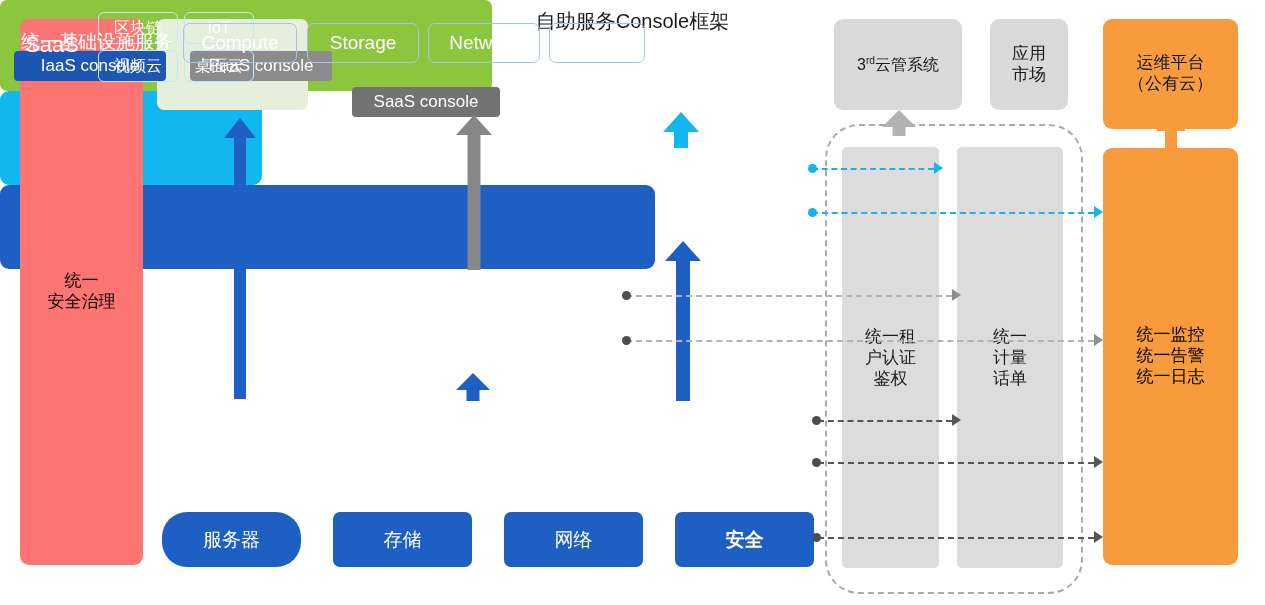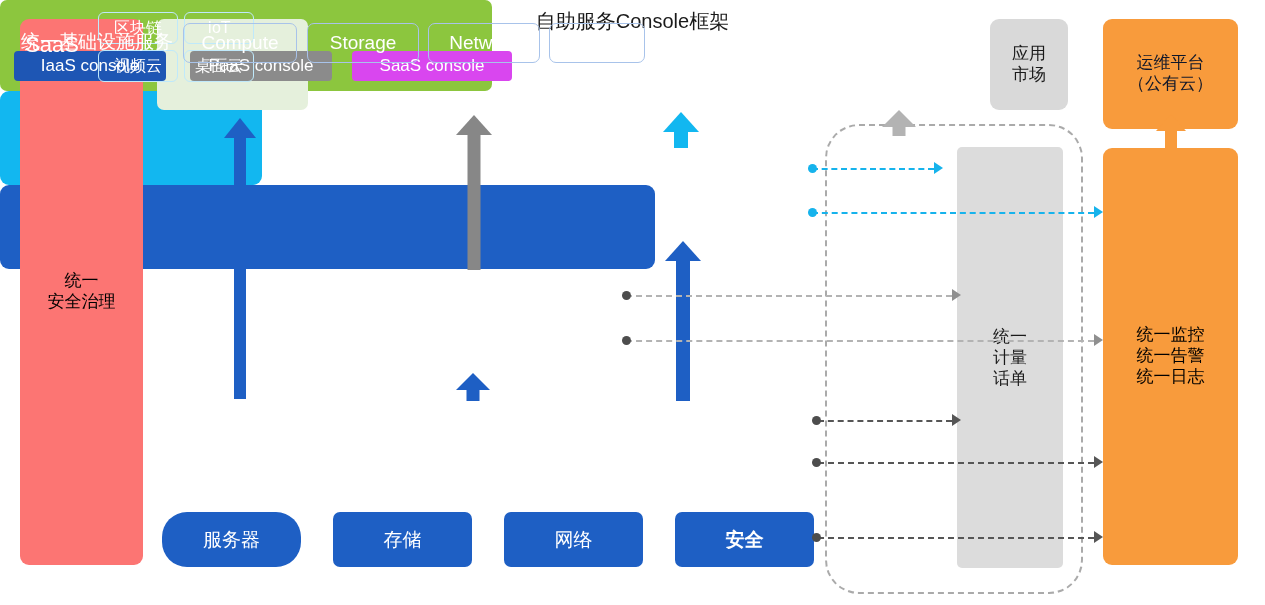--- a/index.html
+++ b/index.html
@@ -19,21 +19,21 @@
 
   
   #console-frame{left:322px;top:19px;width:492px;height:91px;border-radius:7px;
       background:#8cc63e;display:block;}
   #console-title{position:absolute;left:0;top:8px;width:100%;text-align:center;
       font-size:20px;color:#1a1a1a;}
   .console-pill{position:absolute;top:51px;height:30px;border-radius:4px;
       display:flex;align-items:center;justify-content:center;color:#fff;font-size:17px;}
   #console-pill-iaas{left:14px;width:152px;background:#1e56b4;}
   #console-pill-paas{left:190px;width:142px;background:#8b8b8b;}
-  #console-pill-saas{left:352px;width:160px;background:#d946ef;}
+  #console-pill-saas{left:352px;width:148px;background:#737373;margin-top:36px;}
 
   
   #third-cloud{left:834px;top:19px;width:128px;height:91px;border-radius:9px;
       background:#d9d9d9;color:#1a1a1a;font-size:16px;}
   #app-market{left:990px;top:19px;width:78px;height:91px;border-radius:9px;
       background:#d9d9d9;color:#1a1a1a;font-size:17px;}
   sup{font-size:0.64em;vertical-align:super;}
 
   
   #ops-platform{left:1103px;top:19px;width:135px;height:110px;border-radius:9px;
@@ -174,20 +174,23 @@
     <span>API网关</span>
   </div>
 
   <div id="console-frame">
     <div id="console-title">自助服务Console框架</div>
     <div class="console-pill" id="console-pill-iaas">IaaS console</div>
     <div class="console-pill" id="console-pill-paas">PaaS console</div>
     <div class="console-pill" id="console-pill-saas">SaaS console</div>
   </div>
 
+  <div class="box" id="third-cloud">
+    <span><span>3</span><sup>rd</sup><span>云管系统</span></span>
+  </div>
 
   <div class="box" id="app-market">
     <span style="white-space:pre-line;">应用
 市场</span>
   </div>
 
   <div class="box" id="ops-platform">
     <span style="white-space:pre-line;">运维平台
 （公有云）</span>
   </div>
@@ -214,20 +217,25 @@
     <div class="infra-pill" id="infra-pill-2">Network</div>
     <div class="infra-pill" id="infra-pill-3">CCE</div>
   </div>
 
   <div class="resource-box" id="resource-box-0">服务器</div>
   <div class="resource-box" id="resource-box-1">存储</div>
   <div class="resource-box" id="resource-box-2">网络</div>
   <div class="resource-box" id="resource-box-3">安全</div>
 
   <div id="shared-container"></div>
+  <div class="shared-col" id="shared-col-auth">
+    <span style="white-space:pre-line;">统一租
+户认证
+鉴权</span>
+  </div>
   <div class="shared-col" id="shared-col-meter">
     <span style="white-space:pre-line;">统一
 计量
 话单</span>
   </div>
 
   <div class="varrow" id="arrow-infra-to-api">
       <div class="head"></div>
       <div class="shaft"></div>
     </div>

